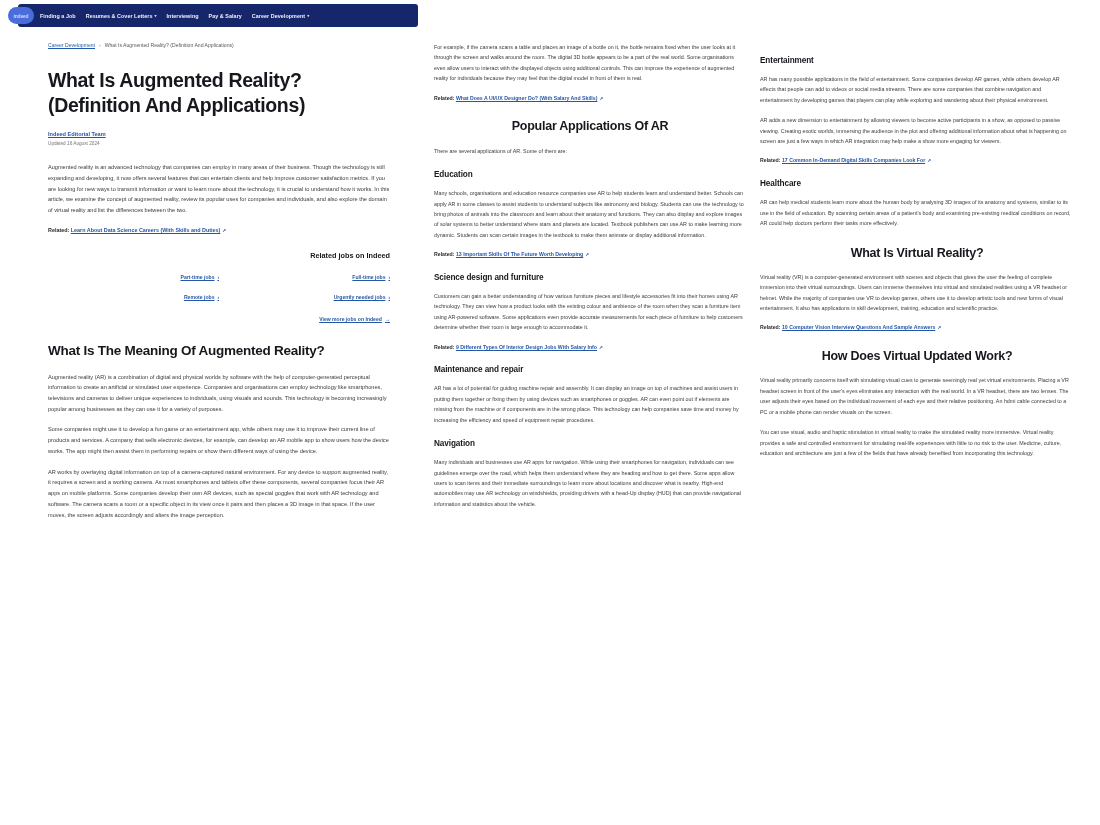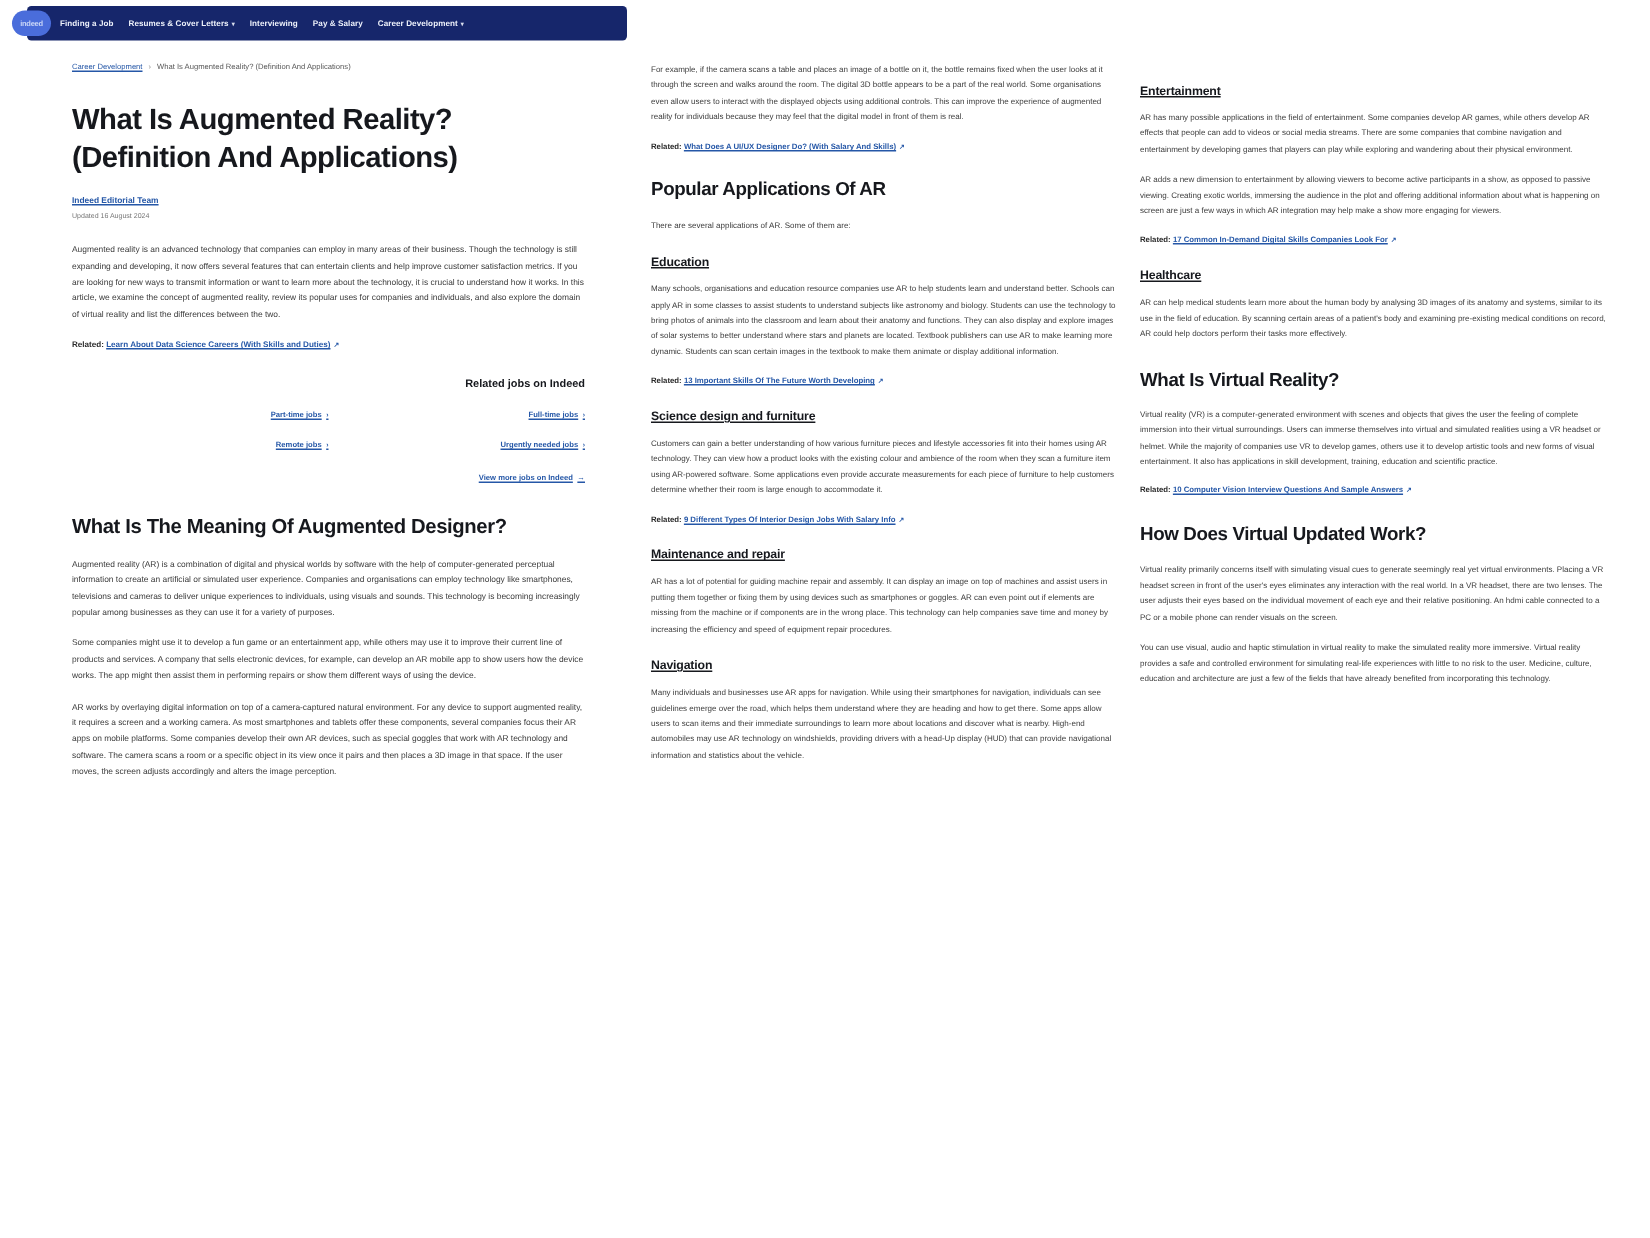--- a/index.html
+++ b/index.html
@@ -108,28 +108,27 @@
   .ext{font-size:4.6px;text-decoration:none;color:#2557a7;margin-left:2px;}
 
   h2.sec{
     font-size:13.5px;
     line-height:1.3;
     font-weight:700;
     color:#16181d;
     margin:20px 0 12px 0;
     letter-spacing:-.25px;
   }
-  .col2 h2.sec,.col3 h2.sec{font-size:12.5px;margin:16px 0 11px 0;}
+  .col2 h2.sec,.col3 h2.sec{font-size:12.5px;margin:16px 0 11px 0;text-align:center;}
   h3.sub{
     font-size:8.2px;
     font-weight:700;
     color:#16181d;
     margin:14px 0 9px 0;
     letter-spacing:-.1px;
-    text-decoration:underline;
   }
 
   
   .jobs-card{
     margin:16px 0 14px 0;
     text-align:right;
   }
   .jobs-title{
     font-size:7.3px;font-weight:700;color:#16181d;
     margin-bottom:14px;
@@ -216,21 +215,21 @@
         </div>
         <div class="job-link">
           <span>Urgently needed jobs</span><span class="arrow">›</span>
         </div>
       </div>
       <div class="jobs-more">
         <span>View more jobs on Indeed</span><span class="arrow">→</span>
       </div>
     </div>
 
-    <h2 class="sec">What Is The Meaning Of Augmented Designer?</h2>
+    <h2 class="sec">What Is The Meaning Of Augmented Reality?</h2>
     <p class="body">Augmented reality (AR) is a combination of digital and physical worlds by software with the help of computer-generated perceptual information to create an artificial or simulated user experience. Companies and organisations can employ technology like smartphones, televisions and cameras to deliver unique experiences to individuals, using visuals and sounds. This technology is becoming increasingly popular among businesses as they can use it for a variety of purposes.</p>
     <p class="body">Some companies might use it to develop a fun game or an entertainment app, while others may use it to improve their current line of products and services. A company that sells electronic devices, for example, can develop an AR mobile app to show users how the device works. The app might then assist them in performing repairs or show them different ways of using the device.</p>
 
     <p class="body">AR works by overlaying digital information on top of a camera-captured natural environment. For any device to support augmented reality, it requires a screen and a working camera. As most smartphones and tablets offer these components, several companies focus their AR apps on mobile platforms. Some companies develop their own AR devices, such as special goggles that work with AR technology and software. The camera scans a room or a specific object in its view once it pairs and then places a 3D image in that space. If the user moves, the screen adjusts accordingly and alters the image perception.</p>
   </div>
 
   <div class="col col2">
     <p class="body">For example, if the camera scans a table and places an image of a bottle on it, the bottle remains fixed when the user looks at it through the screen and walks around the room. The digital 3D bottle appears to be a part of the real world. Some organisations even allow users to interact with the displayed objects using additional controls. This can improve the experience of augmented reality for individuals because they may feel that the digital model in front of them is real.</p>
 
     <div class="related">

